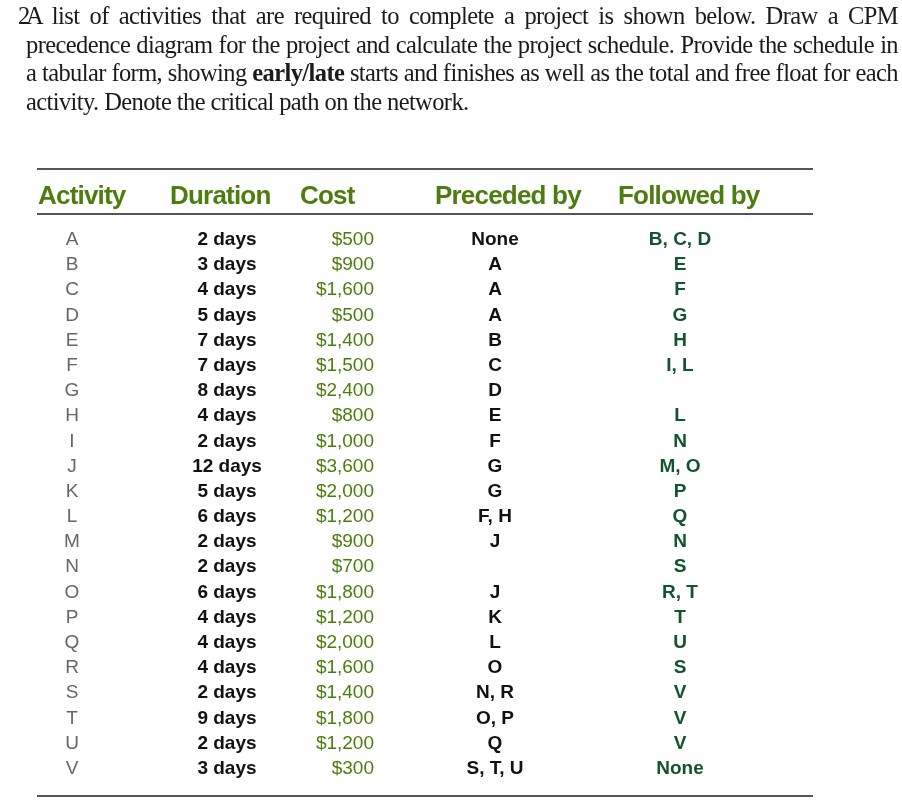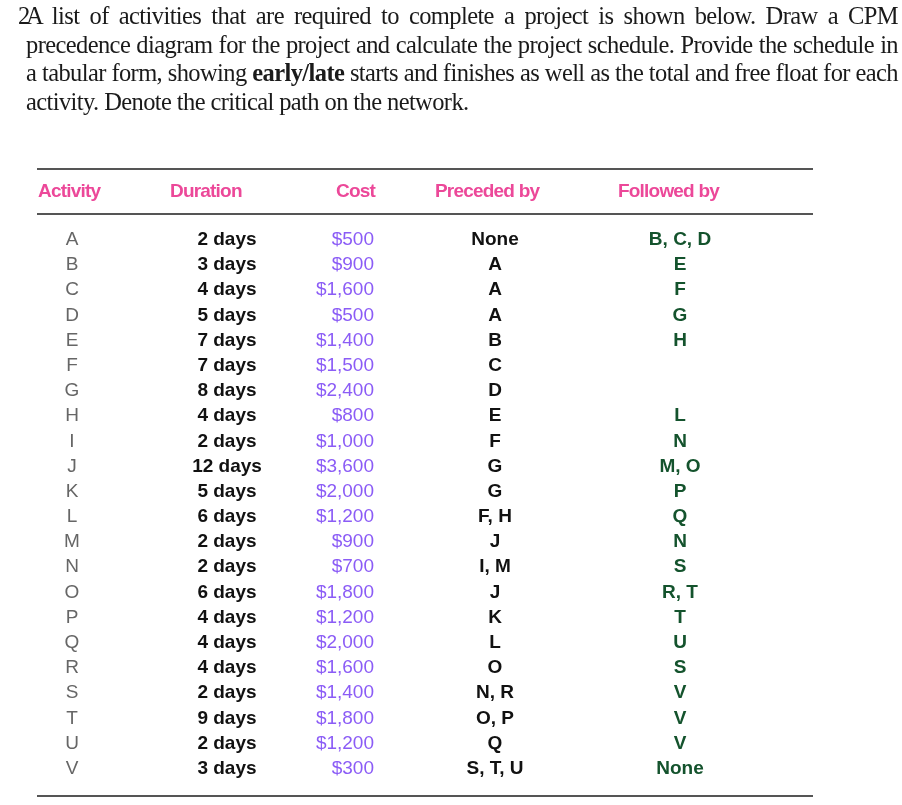--- a/index.html
+++ b/index.html
@@ -11,43 +11,43 @@
   }
   .question .num { position: absolute; left: 0; top: 0; }
   .question .text { margin-left: 8px; text-align: justify; text-align-last: left; }
   .question b { font-weight: bold; }
   .rule { position: absolute; left: 37px; width: 776px; background: #555; }
   .rule.top { top: 168px; height: 2px; }
   .rule.mid { top: 213px; height: 2px; }
   .rule.bot { top: 795px; height: 2px; }
   .hdr {
     position: absolute; top: 180px; font-family: "Liberation Sans", sans-serif;
-    font-size: 19px; font-weight: bold; letter-spacing: -0.8px; color: #ec4899;
+    font-size: 26px; font-weight: bold; letter-spacing: -0.8px; color: #4d7c0f;
   }
   .table-body { position: absolute; left: 0; top: 226px; width: 902px; }
   .row { position: relative; height: 25.2px; font-family: "Liberation Sans", sans-serif; font-size: 19px; line-height: 25px; }
   .cell { position: absolute; top: 0; white-space: nowrap; }
   .c-act { left: 52px; width: 40px; text-align: center; color: #666; }
   .c-dur { left: 182px; width: 90px; text-align: center; font-weight: bold; color: #111; }
-  .c-cost { left: 292px; width: 82px; text-align: right; color: #8b5cf6; }
+  .c-cost { left: 292px; width: 82px; text-align: right; color: #4d7c0f; }
   .c-pre { left: 430px; width: 130px; text-align: center; font-weight: bold; color: #111; }
   .c-fol { left: 610px; width: 140px; text-align: center; font-weight: bold; color: #14532d; }
 </style>
 </head>
 <body>
 
 <div class="question">
   <span class="num">2</span>
   <div class="text"><span>A list of activities that are required to complete a project is shown below. Draw a CPM precedence diagram for the project and calculate the project schedule. Provide the schedule in a tabular form, showing </span><b>early/late</b><span> starts and finishes as well as the total and free float for each activity. Denote the critical path on the network.</span></div>
 </div>
 
 <div class="rule top"></div>
 <div class="hdr" style="left:38px;">Activity</div>
 <div class="hdr" style="left:170px;">Duration</div>
-<div class="hdr" style="left:336px;">Cost</div>
+<div class="hdr" style="left:300px;">Cost</div>
 <div class="hdr" style="left:435px;">Preceded by</div>
 <div class="hdr" style="left:618px;">Followed by</div>
 <div class="rule mid"></div>
 
 <div class="table-body" id="table-body">
     <div class="row">
       <div class="cell c-act">A</div>
       <div class="cell c-dur">2 days</div>
       <div class="cell c-cost">$500</div>
       <div class="cell c-pre">None</div>
@@ -79,20 +79,21 @@
       <div class="cell c-dur">7 days</div>
       <div class="cell c-cost">$1,400</div>
       <div class="cell c-pre">B</div>
       <div class="cell c-fol">H</div>
     </div>
     <div class="row">
       <div class="cell c-act">F</div>
       <div class="cell c-dur">7 days</div>
       <div class="cell c-cost">$1,500</div>
       <div class="cell c-pre">C</div>
+      <div class="cell c-fol">I, L</div>
     </div>
     <div class="row">
       <div class="cell c-act">G</div>
       <div class="cell c-dur">8 days</div>
       <div class="cell c-cost">$2,400</div>
       <div class="cell c-pre">D</div>
     </div>
     <div class="row">
       <div class="cell c-act">H</div>
       <div class="cell c-dur">4 days</div>
@@ -132,21 +133,20 @@
       <div class="cell c-act">M</div>
       <div class="cell c-dur">2 days</div>
       <div class="cell c-cost">$900</div>
       <div class="cell c-pre">J</div>
       <div class="cell c-fol">N</div>
     </div>
     <div class="row">
       <div class="cell c-act">N</div>
       <div class="cell c-dur">2 days</div>
       <div class="cell c-cost">$700</div>
-      <div class="cell c-pre">I, M</div>
       <div class="cell c-fol">S</div>
     </div>
     <div class="row">
       <div class="cell c-act">O</div>
       <div class="cell c-dur">6 days</div>
       <div class="cell c-cost">$1,800</div>
       <div class="cell c-pre">J</div>
       <div class="cell c-fol">R, T</div>
     </div>
     <div class="row">

